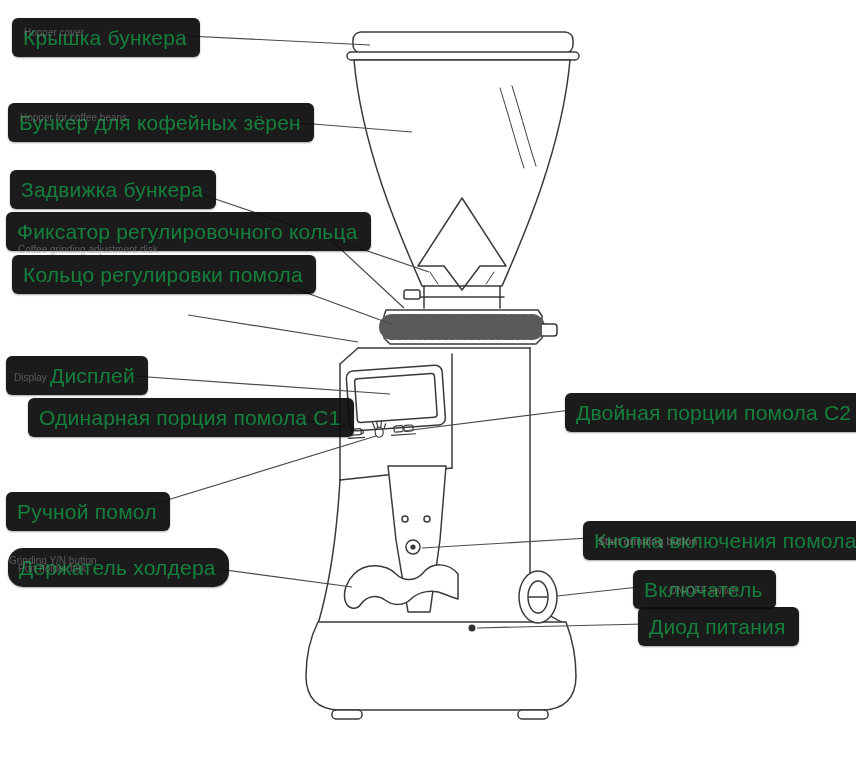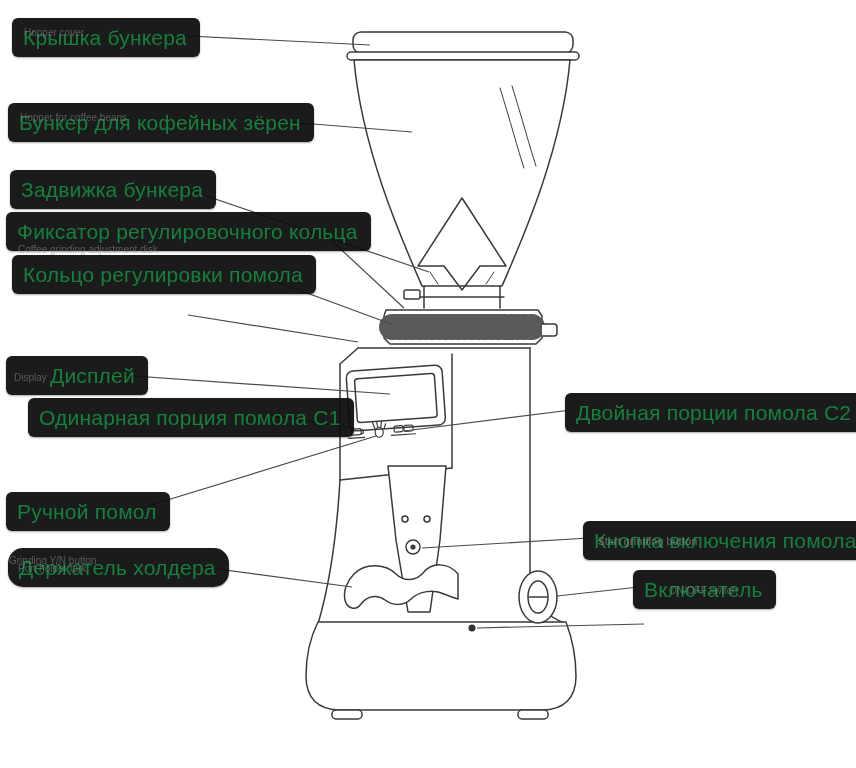--- a/index.html
+++ b/index.html
@@ -160,14 +160,15 @@
   <div class="callout" style="left:10px;  top:170px;">Задвижка бункера</div>
   <div class="callout" style="left:6px;   top:212px;">Фиксатор регулировочного кольца</div>
   <div class="callout" style="left:12px;   top:255px;">Кольцо регулировки помола</div>
   <div class="callout" style="left:6px;   top:356px;padding-left:44px;">Дисплей</div>
   <div class="callout" style="left:4px;   top:398px;margin-left:24px;">Одинарная порция помола C1</div>
   <div class="callout" style="left:6px;   top:492px;">Ручной помол</div>
   <div class="callout" style="left:8px;   top:548px;border-radius:15px;">Держатель холдера</div>
   <div class="callout" style="left:565px; top:393px;">Двойная порции помола C2</div>
   <div class="callout" style="left:583px; top:521px;">Кнопка включения помола</div>
   <div class="callout" style="left:633px; top:570px;text-align:right;">Включатель</div>
+  <div class="callout" style="left:638px; top:607px;">Диод питания</div>
 
 </div>
 
 </body></html>

